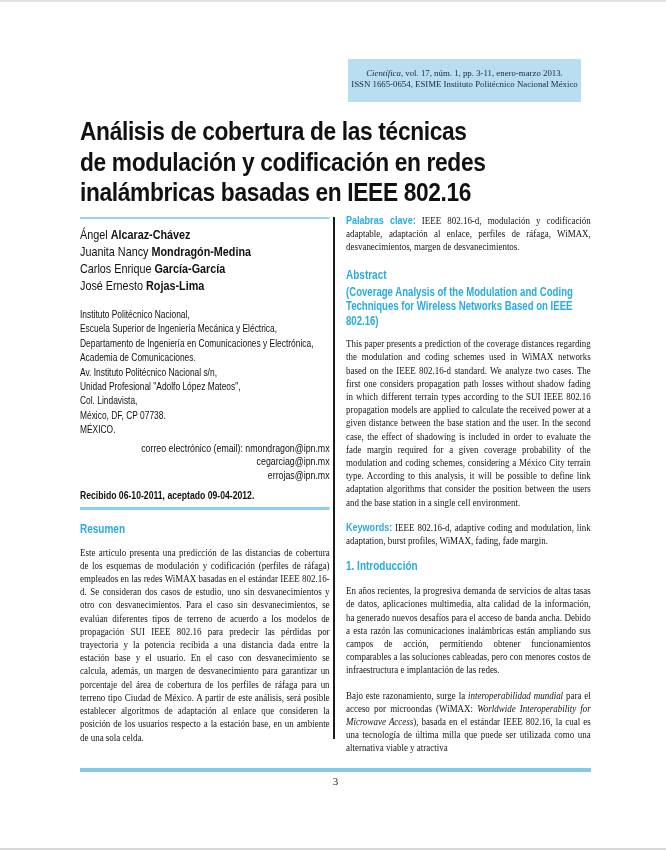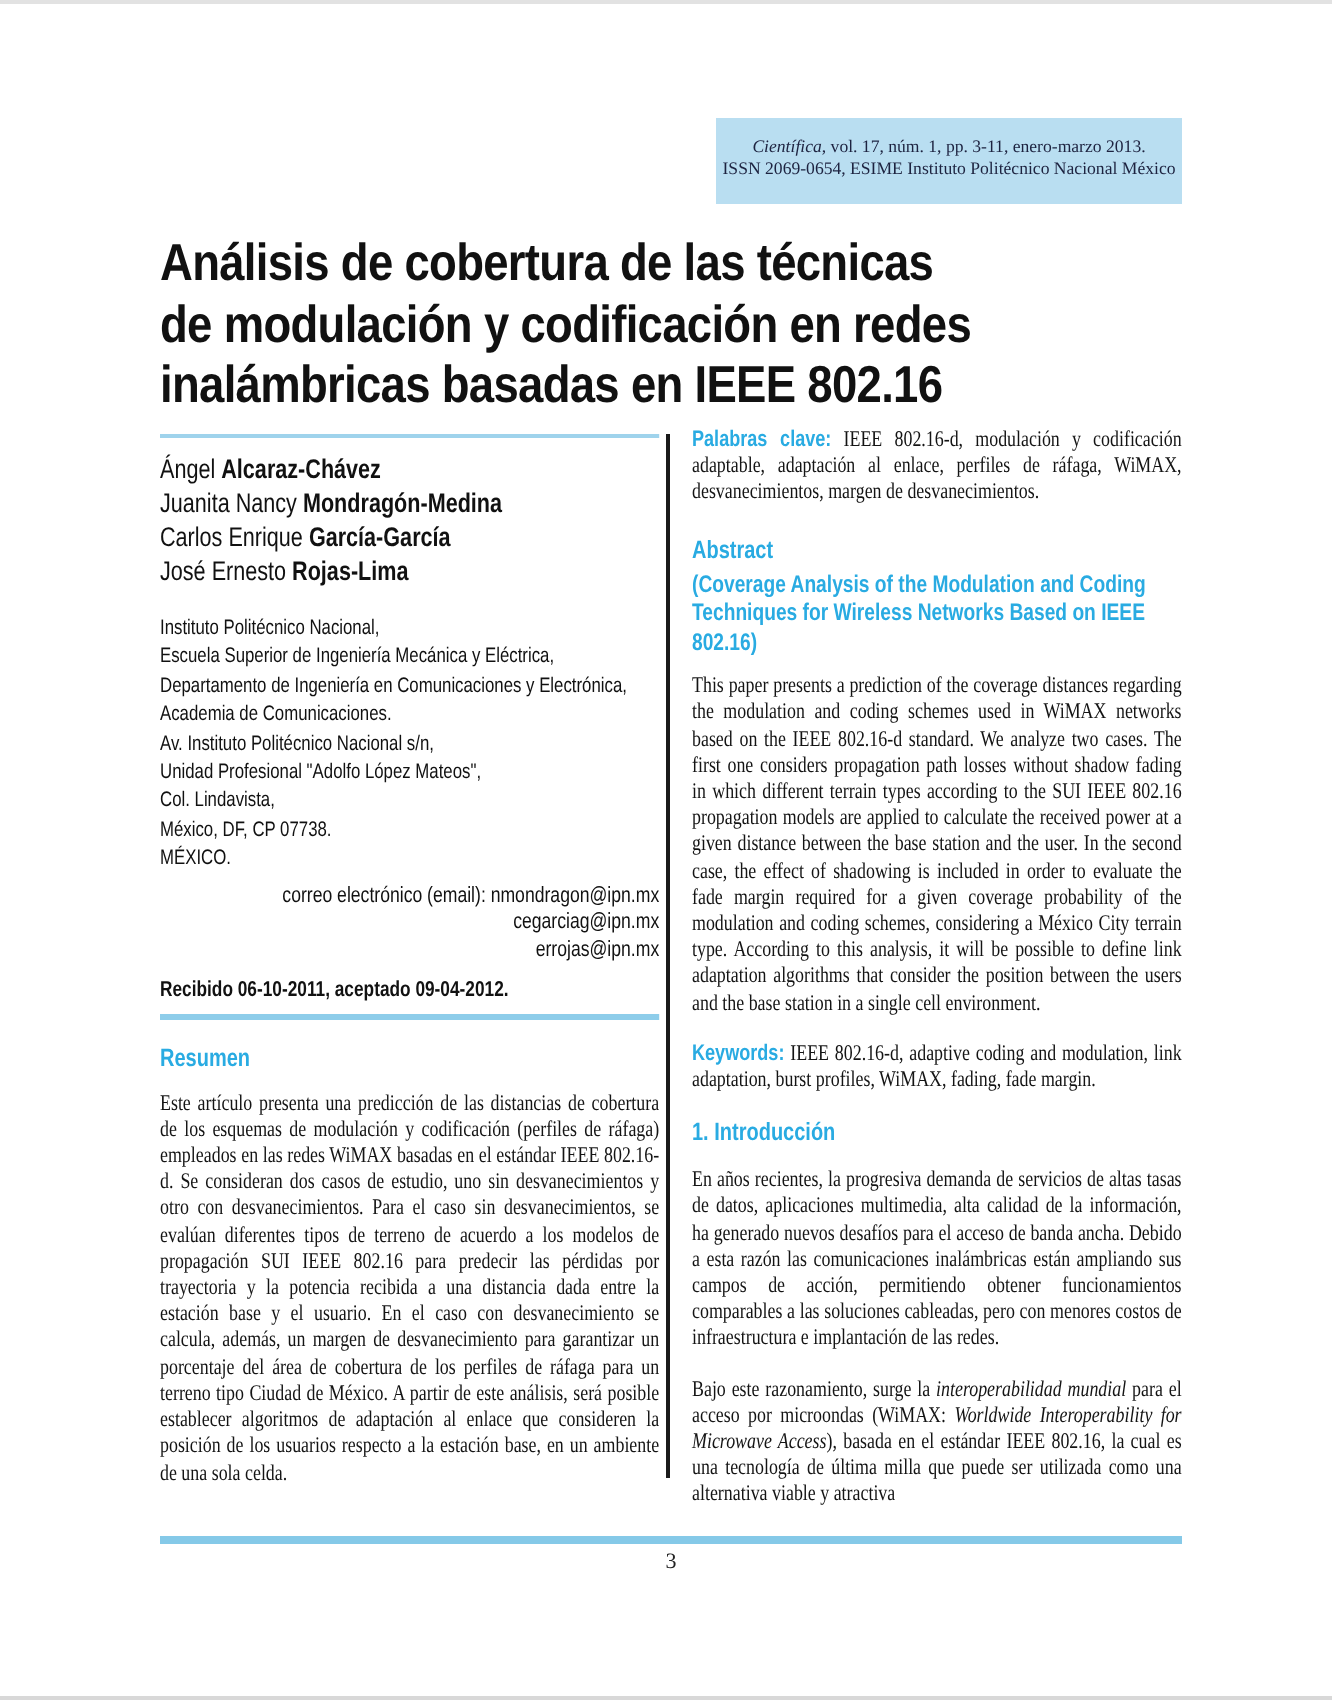--- a/index.html
+++ b/index.html
@@ -4,21 +4,21 @@
 <style>
   html,body{margin:0;padding:0;background:#ffffff;}
   .page{
     position:relative;width:666px;height:850px;background:#ffffff;
     font-family:"Liberation Sans",sans-serif;color:#141414;overflow:hidden;
     border-top:2px solid #e2e2e2;border-bottom:2px solid #d8d8d8;
     box-sizing:border-box;
   }
   
   .header-bar{
-    position:absolute;left:358px;top:57px;width:233px;height:43px;
+    position:absolute;left:348px;top:57px;width:233px;height:43px;
     background:#b9def1;text-align:center;
     font-family:"Liberation Serif",serif;font-size:8.8px;line-height:11px;
     color:#1d2340;padding-top:9px;box-sizing:border-box;
   }
   .header-bar .it{font-style:italic;}
   
   .title{
     position:absolute;left:80px;top:114px;width:550px;margin:0;
     font-size:26px;line-height:30.5px;font-weight:bold;color:#111;
     letter-spacing:-0.4px;transform:scaleX(0.875);transform-origin:0 0;
@@ -69,21 +69,21 @@
     font-family:"Liberation Serif",serif;font-size:11px;color:#222;
   }
 </style>
 </head>
 <body>
 
 <div class="page">
 
   <div class="header-bar">
     <div><span class="it">Científica</span><span>, vol. 17, núm. 1, pp. 3-11, enero-marzo 2013.</span></div>
-    <div>ISSN 2069-0654, ESIME Instituto Politécnico Nacional México</div>
+    <div>ISSN 1665-0654, ESIME Instituto Politécnico Nacional México</div>
   </div>
 
   <h1 class="title">
     <div>Análisis de cobertura de las técnicas</div>
     <div>de modulación y codificación en redes</div>
     <div>inalámbricas basadas en IEEE 802.16</div>
   </h1>
 
   <div class="left-col">
     <div class="authors-rule"></div>

